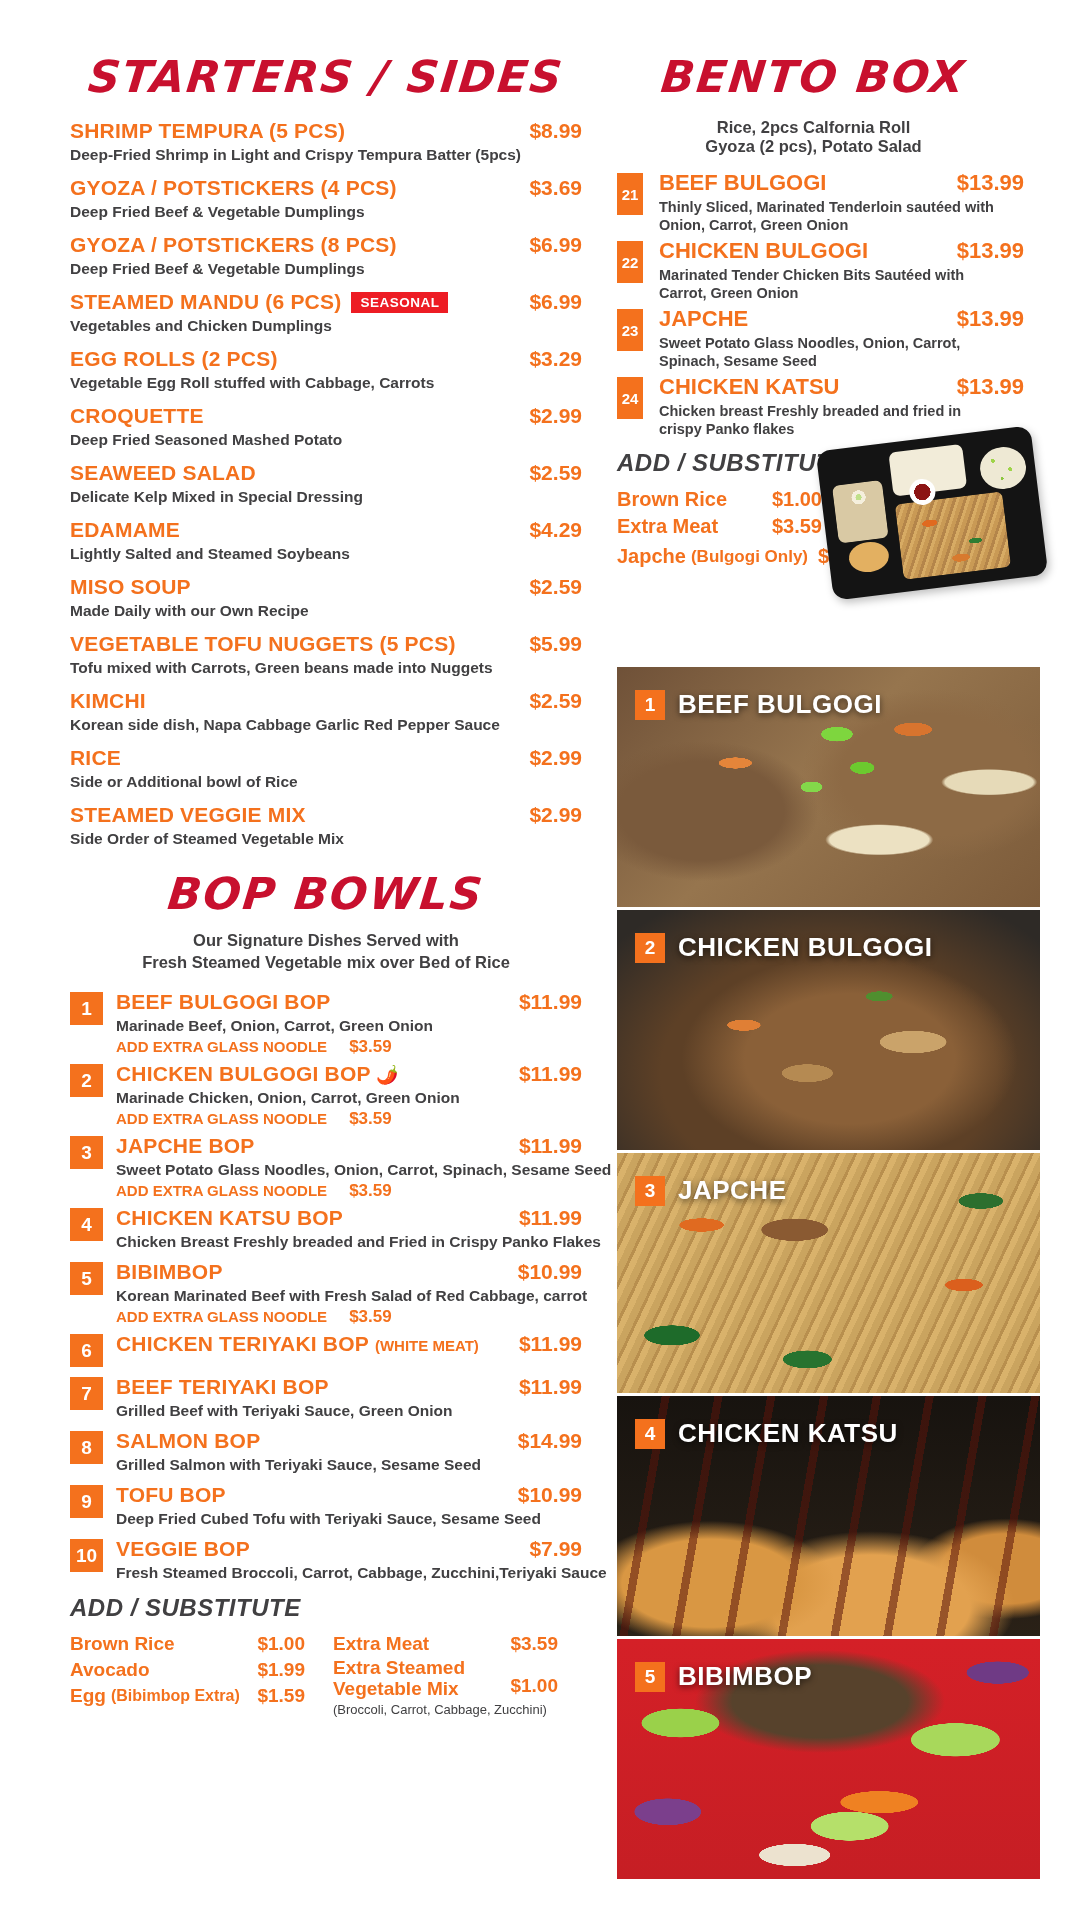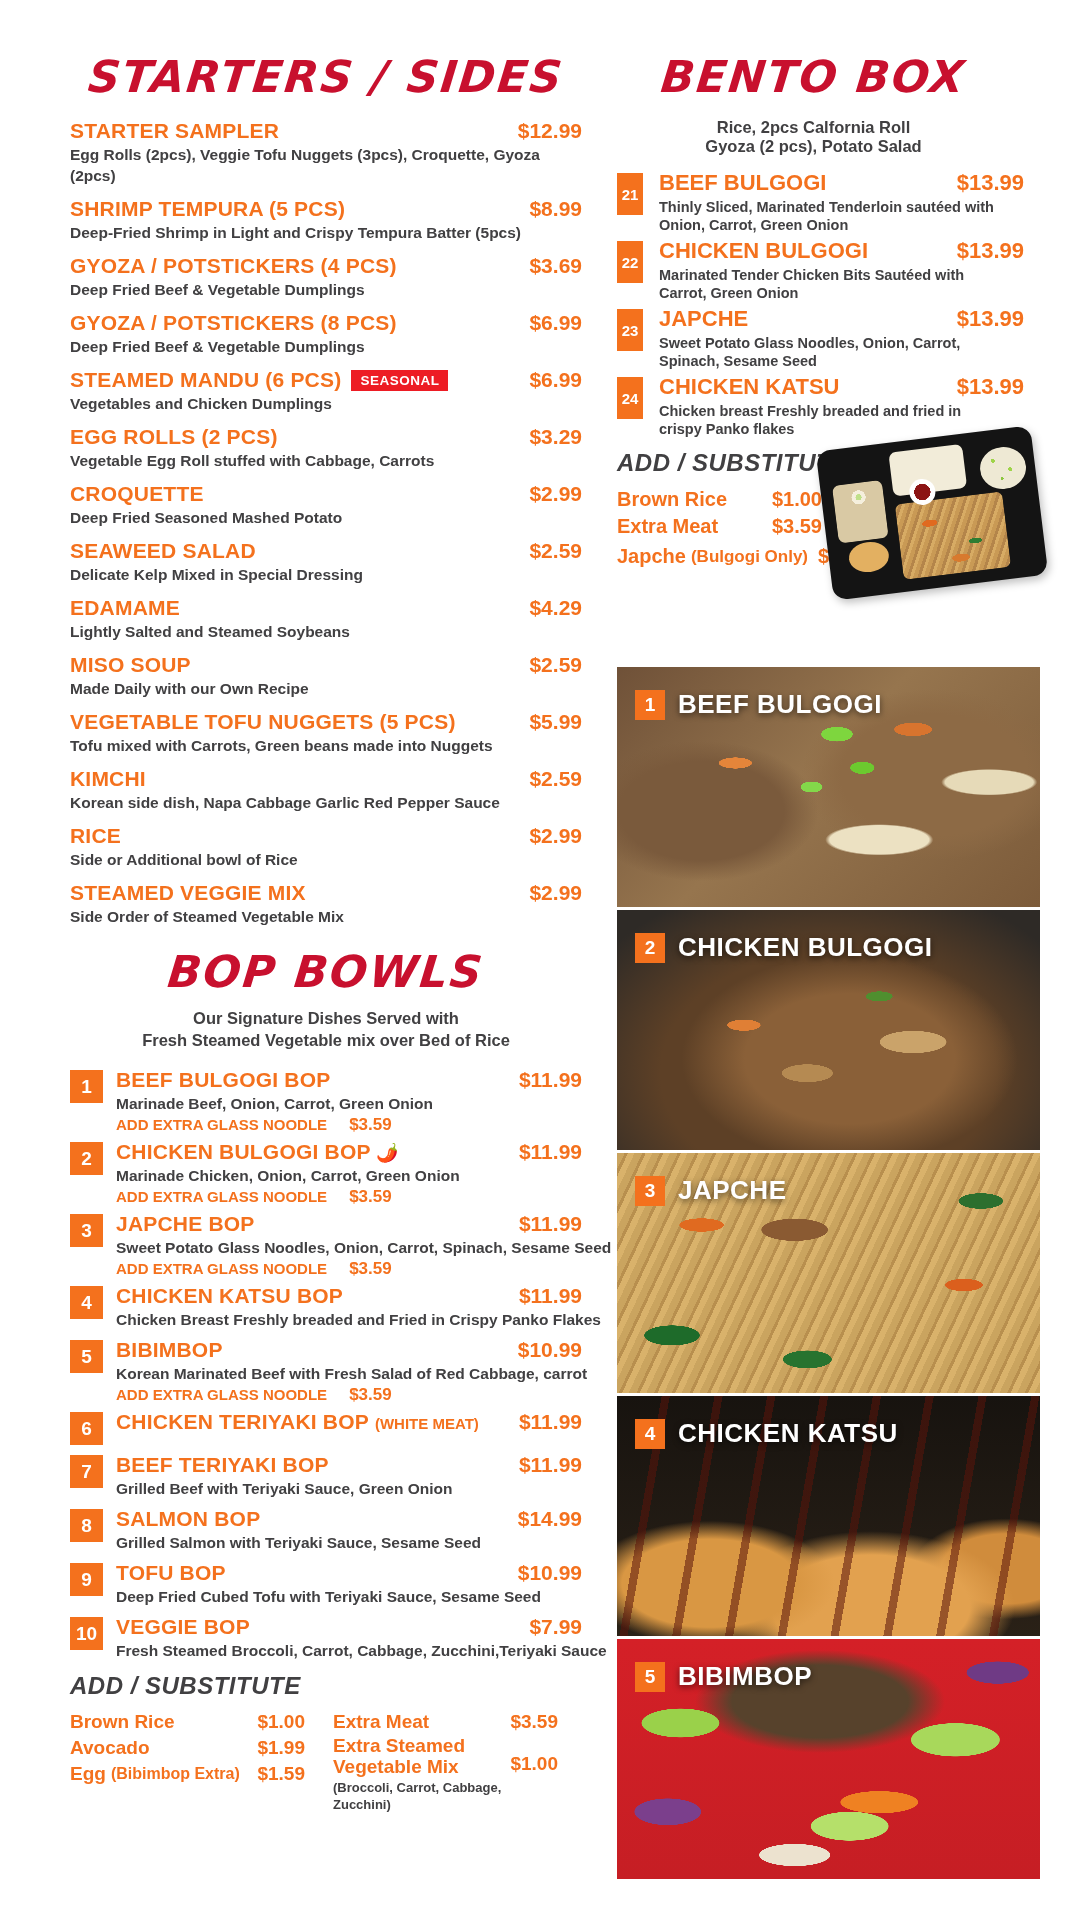--- a/index.html
+++ b/index.html
@@ -47,21 +47,21 @@
   .as-head{color:var(--gray);font-weight:800;font-style:italic;font-size:24px;
            line-height:30px;margin:10px 0 8px;letter-spacing:.5px;}
   .as-grid{display:flex;}
   .as-col1{width:235px;}
   .as-col2{width:225px;margin-left:28px;}
   .as-row{display:flex;color:var(--orange);font-weight:700;font-size:19px;line-height:26px;}
   .as-row .as-price{margin-left:auto;}
   .as-note-inline{font-size:16px;font-weight:700;margin-left:5px;align-self:center;}
   .as-2line{align-items:flex-end;}
   .as-2line .lbl2{line-height:21px;}
-  .as-note{color:var(--gray);font-weight:700;font-size:13px;line-height:17px;margin-top:2px;}
+  .as-note{color:var(--gray);font-weight:400;font-size:13px;line-height:17px;margin-top:2px;}
 
   
   .bento-sub{margin-top:14px;padding-right:30px;font-size:16.5px;line-height:19px;}
   .bento-items{margin-top:14px;}
   .bn-item{display:flex;margin-bottom:4px;}
   .bn-badge{width:26px;height:42px;background:var(--orange);color:#fff;font-weight:700;
             font-size:15px;display:flex;align-items:center;justify-content:center;
             margin-right:16px;flex:none;margin-top:3px;}
   .bn-body{flex:1;}
   .bn-name{color:var(--orange);font-weight:700;font-size:22px;line-height:26px;}
@@ -151,27 +151,20 @@
 </head>
 <body>
 
 <div class="col-left">
 
   <div class="brush starters-title">STARTERS / SIDES</div>
 
   <div>
     <div class="s-item">
       <div class="row">
-          <span class="iname">STARTER SAMPLER</span>
-          <span class="price">$12.99</span>
-        </div>
-      <div class="desc">Egg Rolls (2pcs), Veggie Tofu Nuggets (3pcs), Croquette, Gyoza (2pcs)</div>
-    </div>
-    <div class="s-item">
-      <div class="row">
           <span class="iname">SHRIMP TEMPURA (5 PCS)</span>
           <span class="price">$8.99</span>
         </div>
       <div class="desc">Deep-Fried Shrimp in Light and Crispy Tempura Batter (5pcs)</div>
     </div>
     <div class="s-item">
       <div class="row">
           <span class="iname">GYOZA / POTSTICKERS (4 PCS)</span>
           <span class="price">$3.69</span>
         </div>

